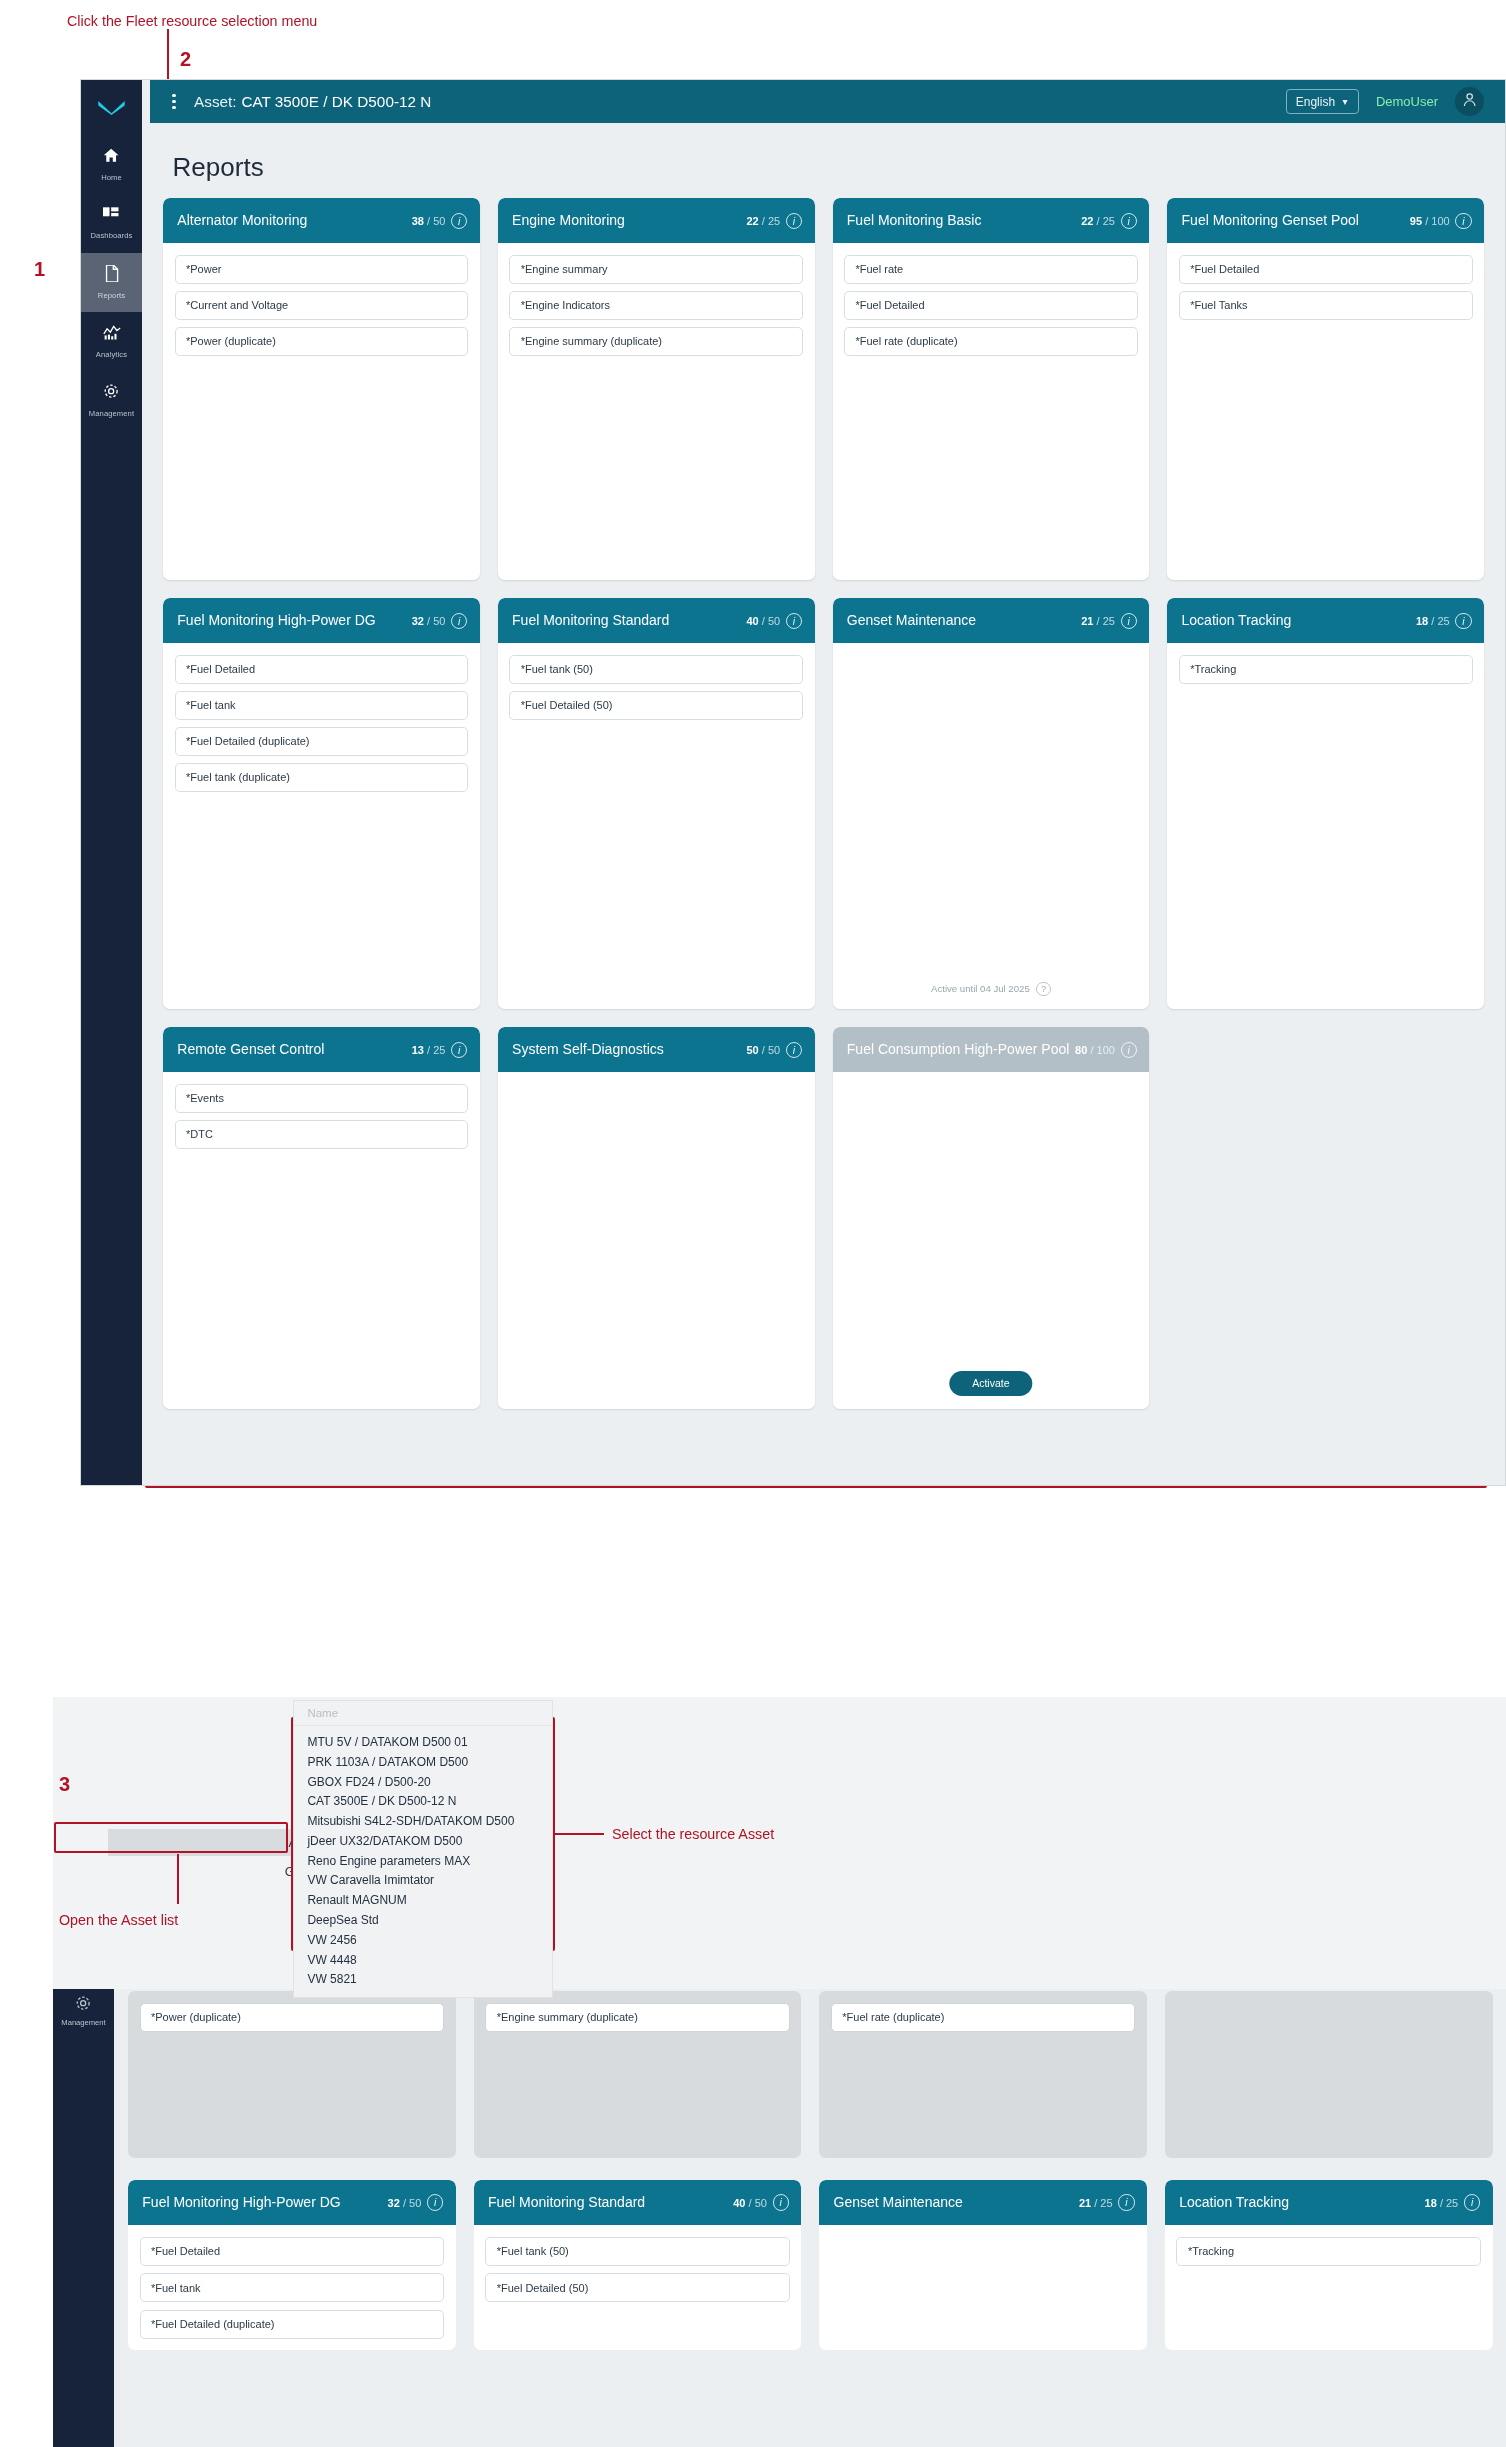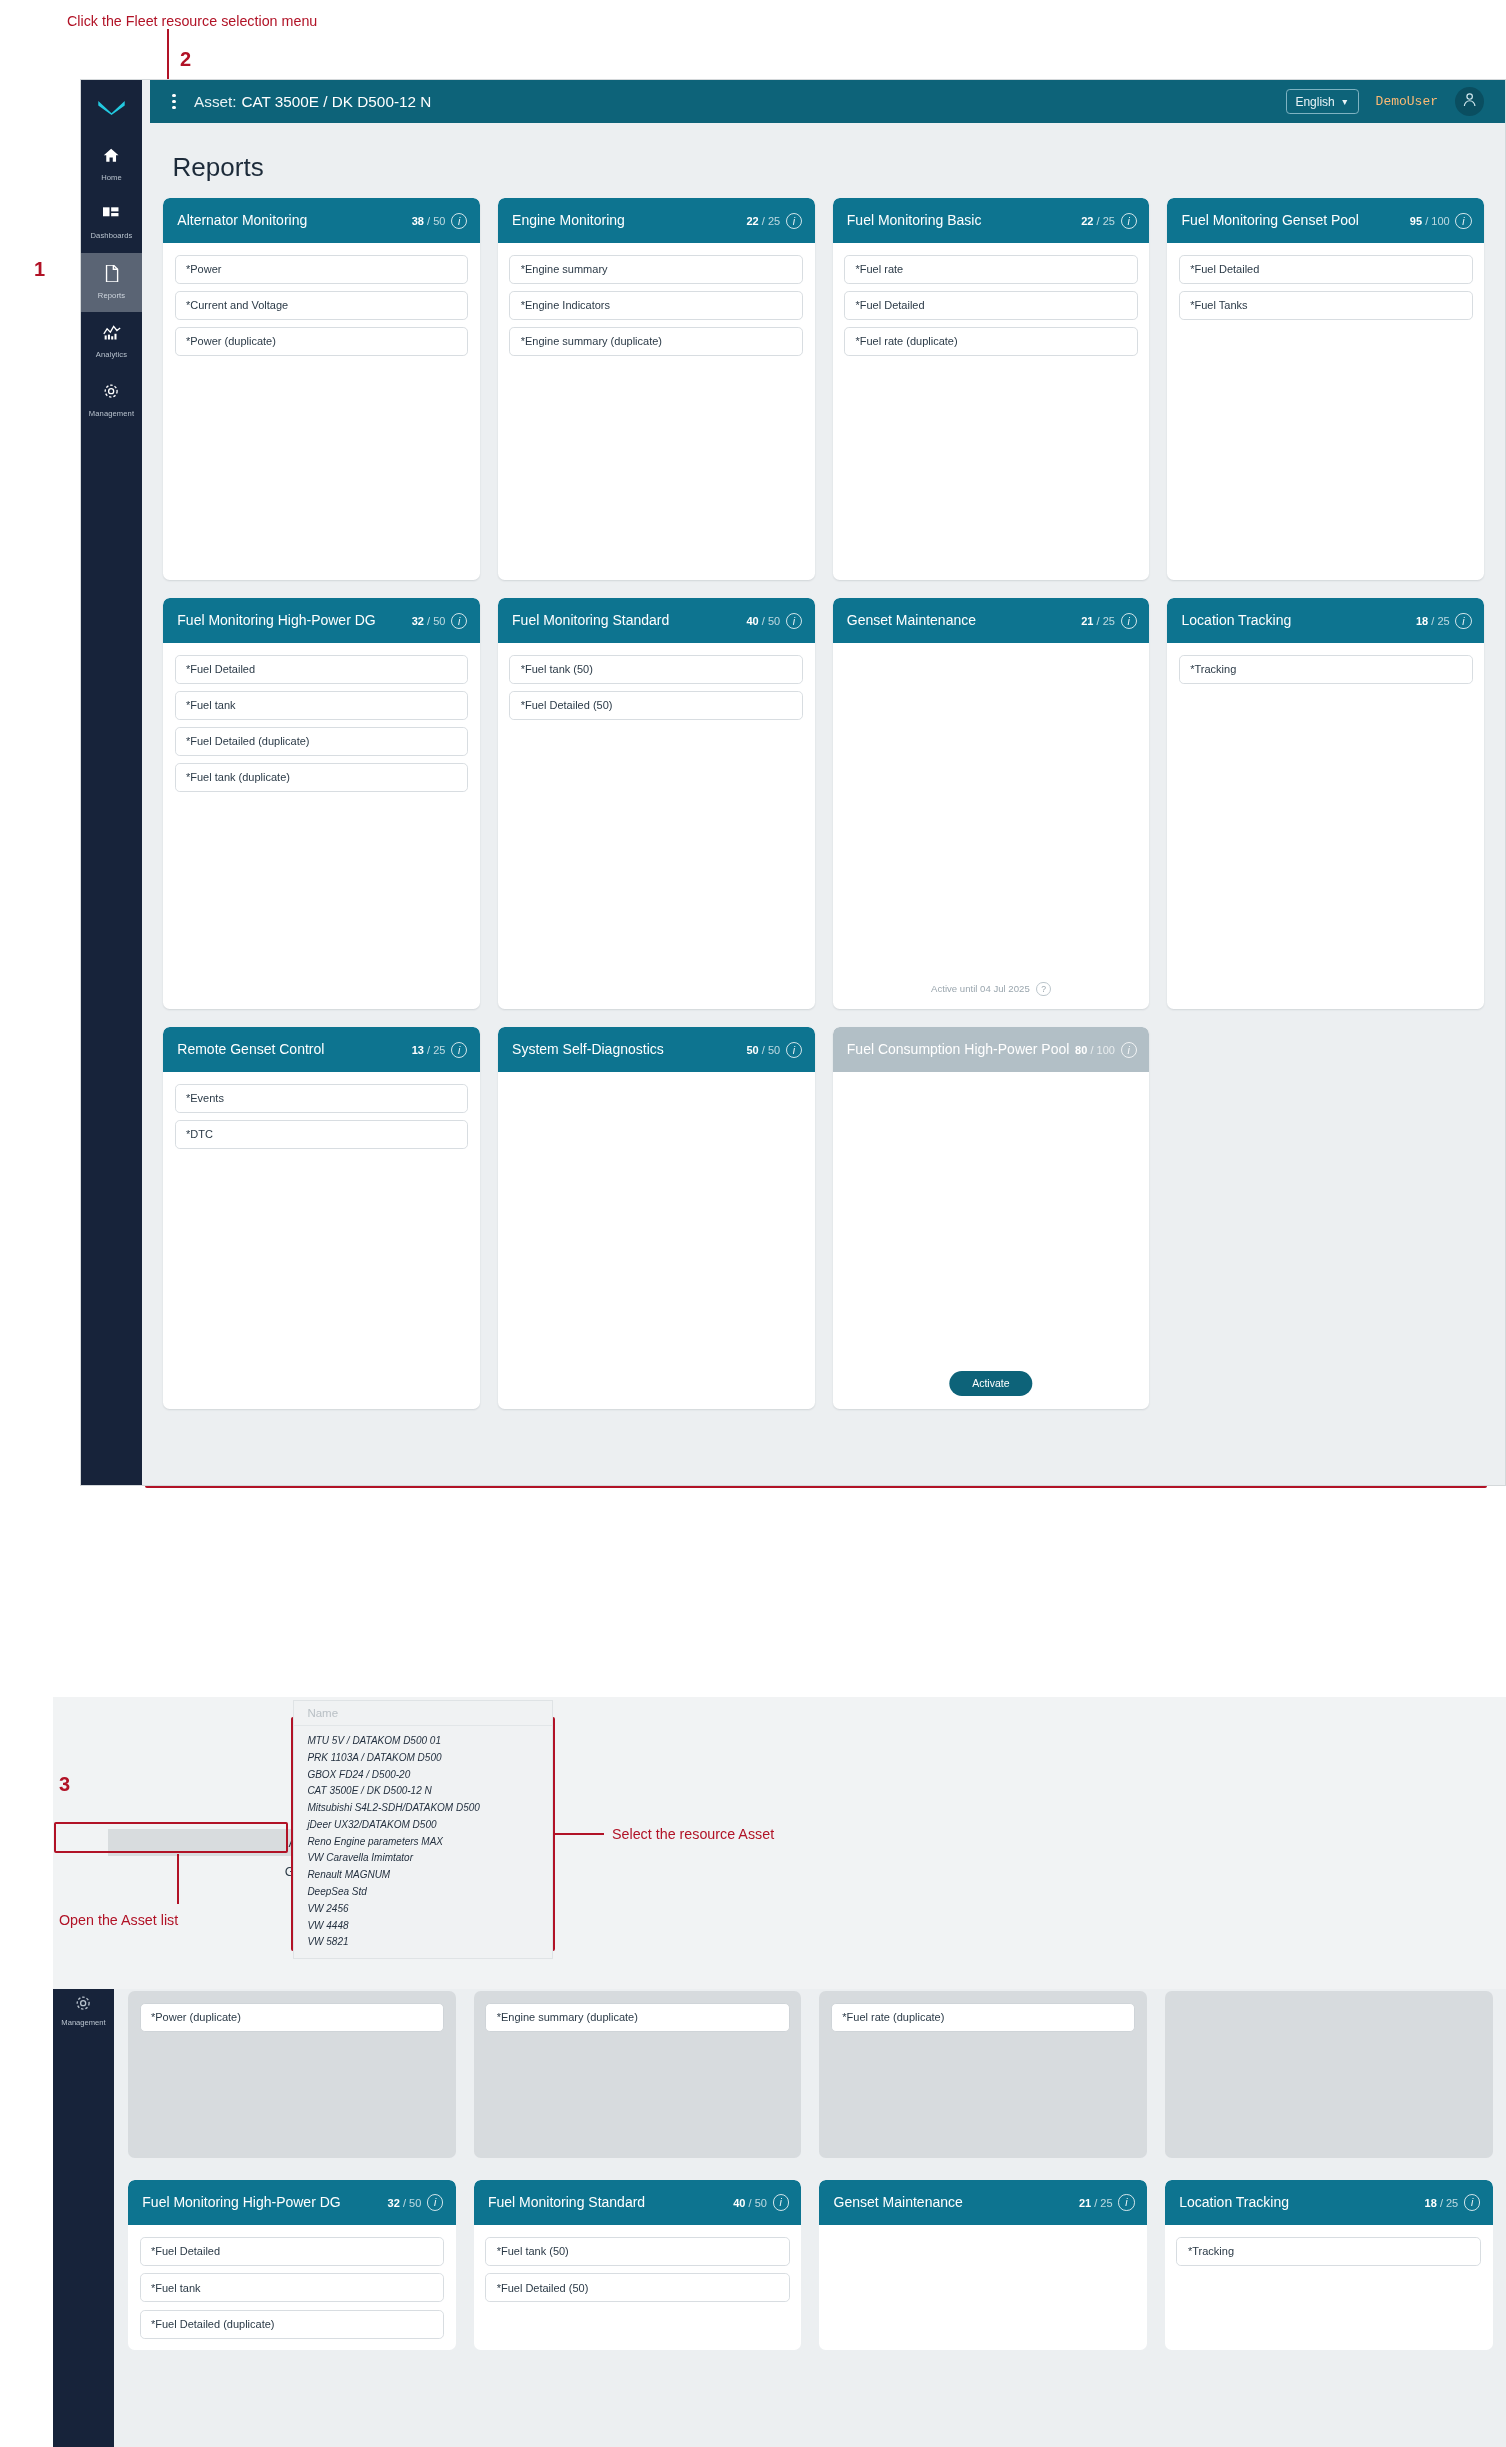--- a/index.html
+++ b/index.html
@@ -52,21 +52,21 @@
   }
   .kebab i { width:3.3px; height:3.3px; background:#fff; border-radius:50%; display:block; }
   .asset-lbl { color:#e9f2f5; font-size:15.3px; margin-left:7.6px; }
   .asset-val { color:#ffffff; font-size:15.3px; margin-left:4.8px; }
   .topbar-right { margin-left:auto; display:flex; align-items:center; gap:17px; padding-right:21px; }
   .lang {
     border:1px solid #7fb3c2; border-radius:3.8px; color:#eaf4f7;
     font-size:12px; padding:4.8px 8.6px; display:flex; align-items:center; gap:5.7px; cursor:pointer;
   }
   .lang .cv { font-size:8.6px; }
-  .username { color:#fdba74; font-size:13px;font-family:Liberation Mono, monospace; }
+  .username { color:#86efac; font-size:13px; }
   .avatar {
     width:29px; height:29px; border-radius:50%; background:#0a4e60;
     display:flex; align-items:center; justify-content:center;
   }
 
   
   .page { position:absolute; left:61px; top:55px; right:0; bottom:0; padding:0 21px 0 21px; }
   .page-title { font-size:26px; color:#1d2b3a; font-weight:400; margin:17px 0 15.3px 9.6px; }
 
   .grid {
@@ -140,21 +140,21 @@
   }
   .row-assets { left:55px; top:132px; background:#d8dcde; }
   .row-groups { left:55px; top:161px; background:transparent; }
 
   .dropdown {
     position:absolute; left:293px; top:1700px; width:260px;
     background:#f0f2f3; border:1px solid #dfe3e5; z-index:5;
   }
   .dd-name { font-size:11.5px; color:#b9c0c5; padding:5.7px 0 6.7px 13.4px; border-bottom:1px solid #e2e6e8;}
   .dd-list { padding:5.7px 0 7.6px 0; }
-  .dd-item { font-size:10px; color:#243140; padding:2.9px 0 2.9px 13.4px; cursor:pointer; white-space:nowrap;font-style:italic; }
+  .dd-item { font-size:12px; color:#243140; padding:2.9px 0 2.9px 13.4px; cursor:pointer; white-space:nowrap; }
 
   
   .p2-grid {
     position:absolute; left:75px; top:294px; right:13.4px;
     display:grid; grid-template-columns:repeat(4,1fr); gap:18px;
   }
   .p2-card { background:#d7dbde; border-radius:6.7px; height:167px; padding:11.5px;
              display:flex; flex-direction:column; gap:7.6px; }
   .p2-card .tpl { border-color:#cfd4d8; }
   .p2-card2head {

